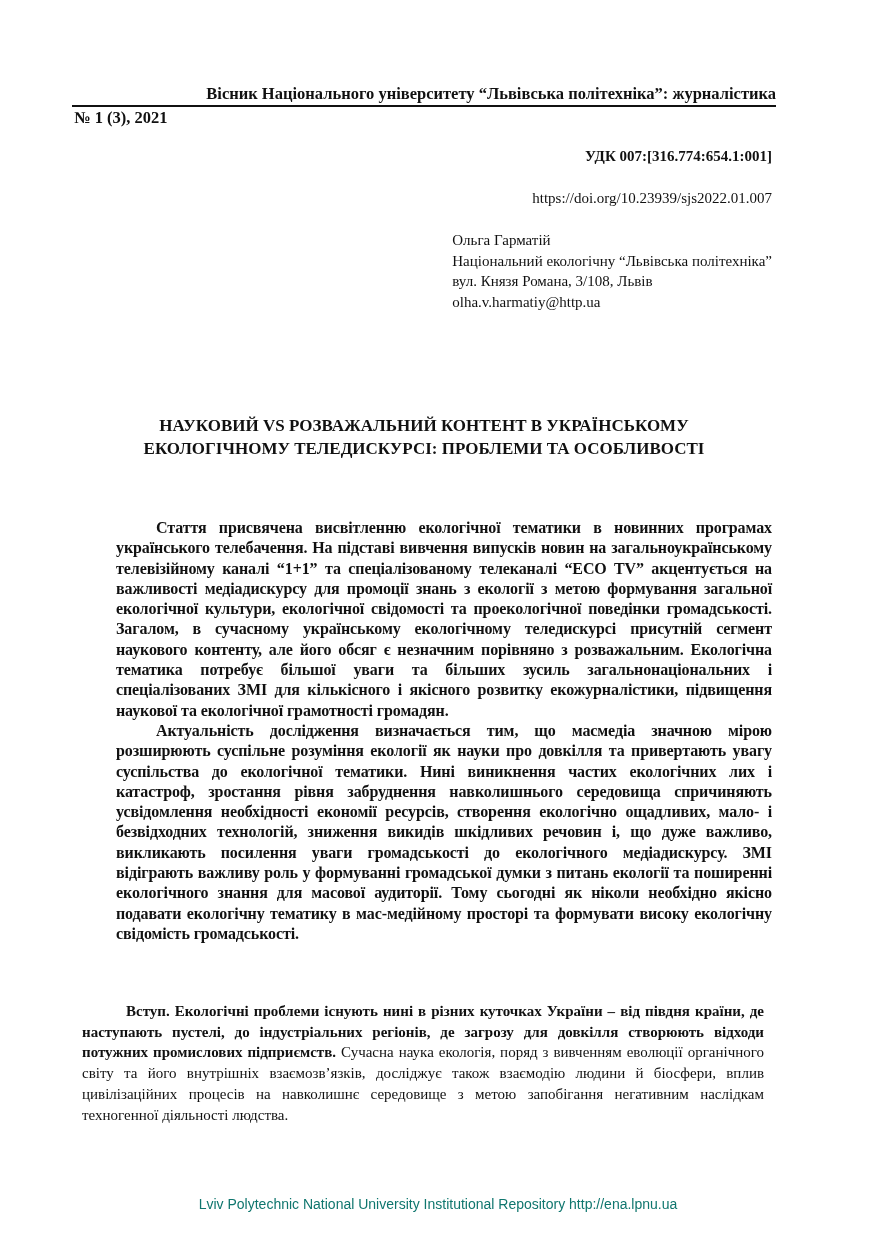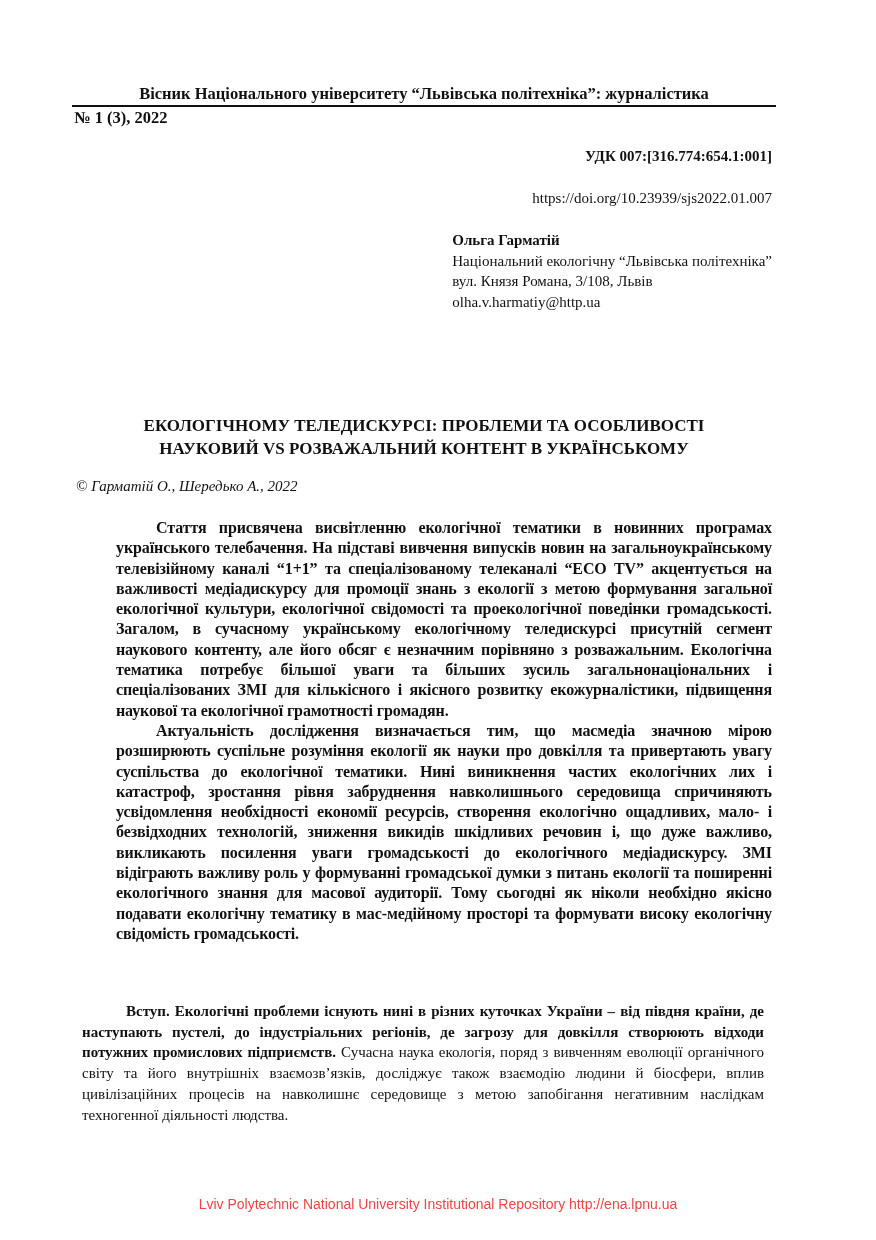--- a/index.html
+++ b/index.html
@@ -4,36 +4,36 @@
 <style>
   html, body { margin: 0; padding: 0; background: #ffffff; }
   body {
     width: 876px; height: 1240px; position: relative; overflow: hidden;
     font-family: "Liberation Serif", "DejaVu Serif", serif; color: #111;
   }
   .page { position: absolute; left: 0; top: 0; width: 876px; height: 1240px; }
 
   .journal-title {
     position: absolute; left: 72px; width: 704px; top: 84px;
-    text-align: center; font-weight: bold; font-size: 16.5px; line-height: 20px;
+    text-align: right; font-weight: bold; font-size: 16.5px; line-height: 20px;
   }
   .header-rule {
     position: absolute; left: 72px; width: 704px; top: 105px; height: 2px; background: #111;
   }
   .issue {
     position: absolute; left: 74px; top: 108px; font-weight: bold; font-size: 16.5px; line-height: 20px;
   }
   .right-block {
     position: absolute; right: 104px; text-align: left; font-size: 15px; line-height: 20.5px;
   }
   .udk { top: 146px; font-weight: bold; font-size: 15px; }
   .doi { top: 188px; margin-left: 20px; }
   .author1 { top: 230px; }
   .author2 { top: 331px; }
-  .author-name { font-weight: bold; }
+  .author-name { font-weight: normal; }
 
   .article-title {
     position: absolute; left: 72px; width: 704px; top: 414px;
     text-align: center; font-weight: bold; font-size: 17px; line-height: 23px;
   }
   .copyright {
     position: absolute; left: 76px; top: 476px; font-style: italic; font-size: 15px; line-height: 20px;
   }
 
   .abstract {
@@ -48,49 +48,48 @@
   .intro {
     position: absolute; left: 74px; width: 698px; top: 993px;
     font-size: 15px; line-height: 20.7px; text-align: justify;
   }
   .intro p { margin: 8px; text-indent: 44px; }
   .intro b { font-weight: bold; }
 
   .footer {
     position: absolute; left: 0; width: 876px; top: 1196px;
     text-align: center; font-family: "Liberation Sans", "DejaVu Sans", sans-serif;
-    font-size: 14px; color: #ef4444;
+    font-size: 14px; color: #0f766e;
   }
 </style>
 </head>
 <body>
 
 <div class="page">
 
   <div class="journal-title">Вісник Національного університету “Львівська політехніка”: журналістика</div>
   <div class="header-rule"></div>
-  <div class="issue">№ 1 (3), 2022</div>
+  <div class="issue">№ 1 (3), 2021</div>
 
   <div class="right-block udk">УДК  007:[316.774:654.1:001]</div>
   <div class="right-block doi">https://doi.org/10.23939/sjs2022.01.007</div>
 
   <div class="right-block author1">
     <div class="author-name">Ольга Гарматій</div>
     <div>Національний екологічну “Львівська політехніка”</div>
     <div>вул. Князя Романа, 3/108, Львів</div>
     <div>olha.v.harmatiy@http.ua</div>
   </div>
 
 
   <div class="article-title">
+    <div>НАУКОВИЙ VS РОЗВАЖАЛЬНИЙ КОНТЕНТ В УКРАЇНСЬКОМУ</div>
     <div>ЕКОЛОГІЧНОМУ ТЕЛЕДИСКУРСІ: ПРОБЛЕМИ ТА ОСОБЛИВОСТІ</div>
-    <div>НАУКОВИЙ VS РОЗВАЖАЛЬНИЙ КОНТЕНТ В УКРАЇНСЬКОМУ</div>
   </div>
 
-  <div class="copyright">© Гарматій О., Шередько А., 2022</div>
 
   <div class="abstract">
     <p>Стаття присвячена висвітленню екологічної тематики в новинних програмах українського телебачення. На підставі вивчення випусків новин на загальноукраїнсь­кому телевізійному каналі “1+1” та спеціалізованому телеканалі “ECO TV” акценту­ється на важливості медіадискурсу для промоції знань з екології з метою формування загальної екологічної культури, екологічної свідомості та проекологічної поведінки громадськості. Загалом, в сучасному українському екологічному теледискурсі присутній сегмент наукового контенту, але його обсяг є незначним порівняно з розважальним. Екологічна тематика потребує більшої уваги та більших зусиль загальнонаціональних і спеціалізованих ЗМІ для кількісного і якісного розвитку екожурналістики, підвищення наукової та екологічної грамотності громадян.</p>
     <p>Актуальність дослідження визначається тим, що масмедіа значною мірою розширюють суспільне розуміння екології як науки про довкілля та привертають увагу суспільства до екологічної тематики. Нині виникнення частих екологічних лих і катастроф, зростання рівня забруднення навколишнього середовища спричиняють усвідомлення необхідності економії ресурсів, створення екологічно ощадливих, мало- і безвідходних технологій, зниження викидів шкідливих речовин і, що дуже важливо, викликають посилення уваги громадськості до екологічного медіадискурсу. ЗМІ відіграють важливу роль у формуванні громадської думки з питань екології та поширенні екологічного знання для масової аудиторії. Тому сьогодні як ніколи необхідно якісно подавати екологічну тематику в мас-медійному просторі та формувати високу екологічну свідомість громадськості.</p>
   </div>
 
   <div class="intro">
     <p><b>Вступ. Екологічні проблеми існують нині в різних куточках України – від півдня країни, де наступають пустелі, до індустріальних регіонів, де загрозу для довкілля створюють відходи потужних промислових підприємств.</b><span> Сучасна наука екологія, поряд з вивченням еволюції органічного світу та його внутрішніх взаємозв’язків, досліджує також взаємодію людини й біосфери, вплив цивілізаційних процесів на навколишнє середовище з метою запобігання негативним наслідкам техногенної діяльності людства.</span></p>
   </div>
 

